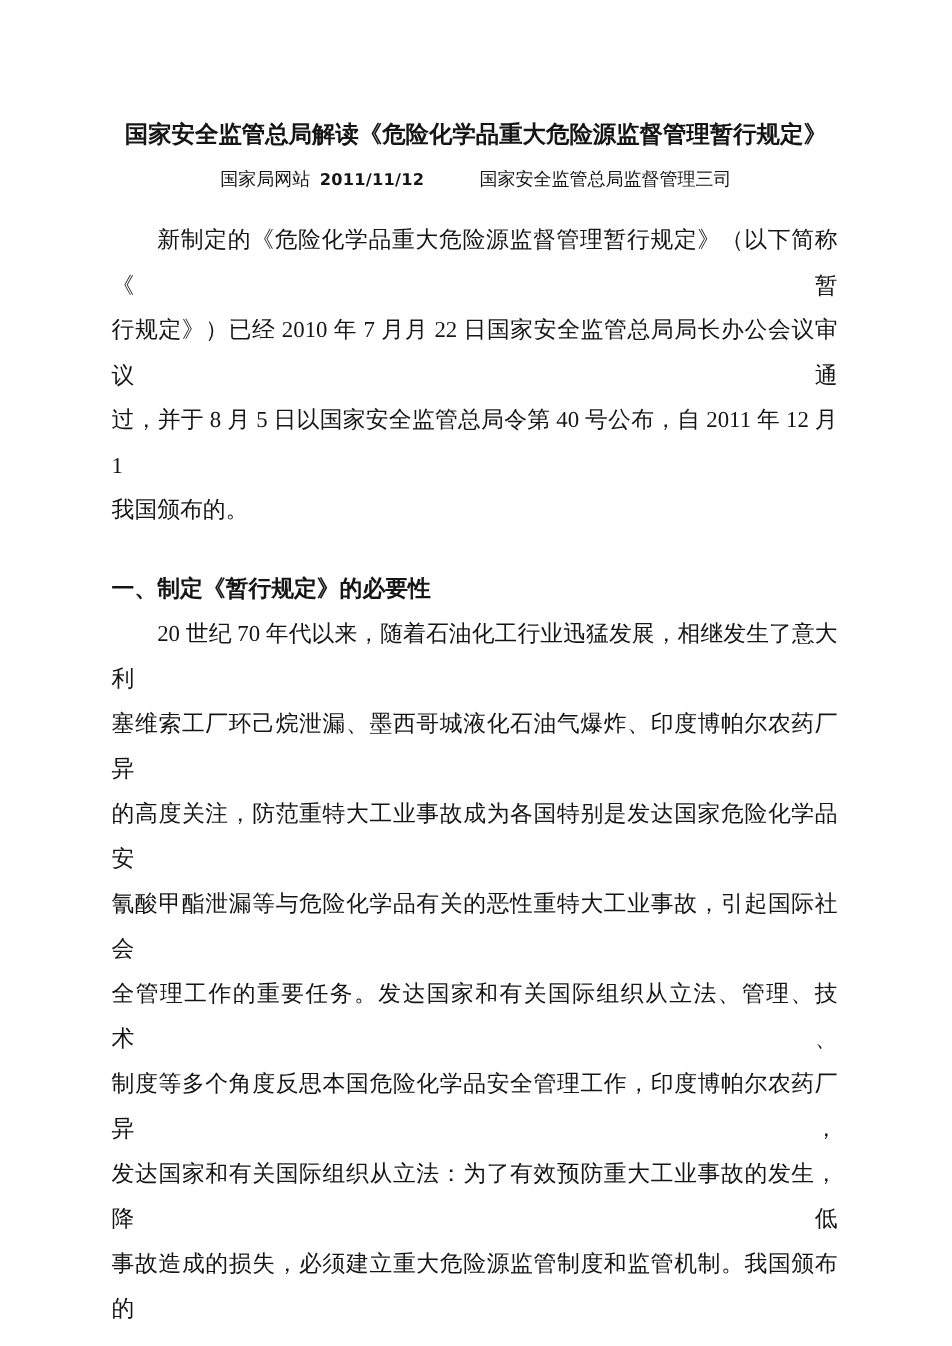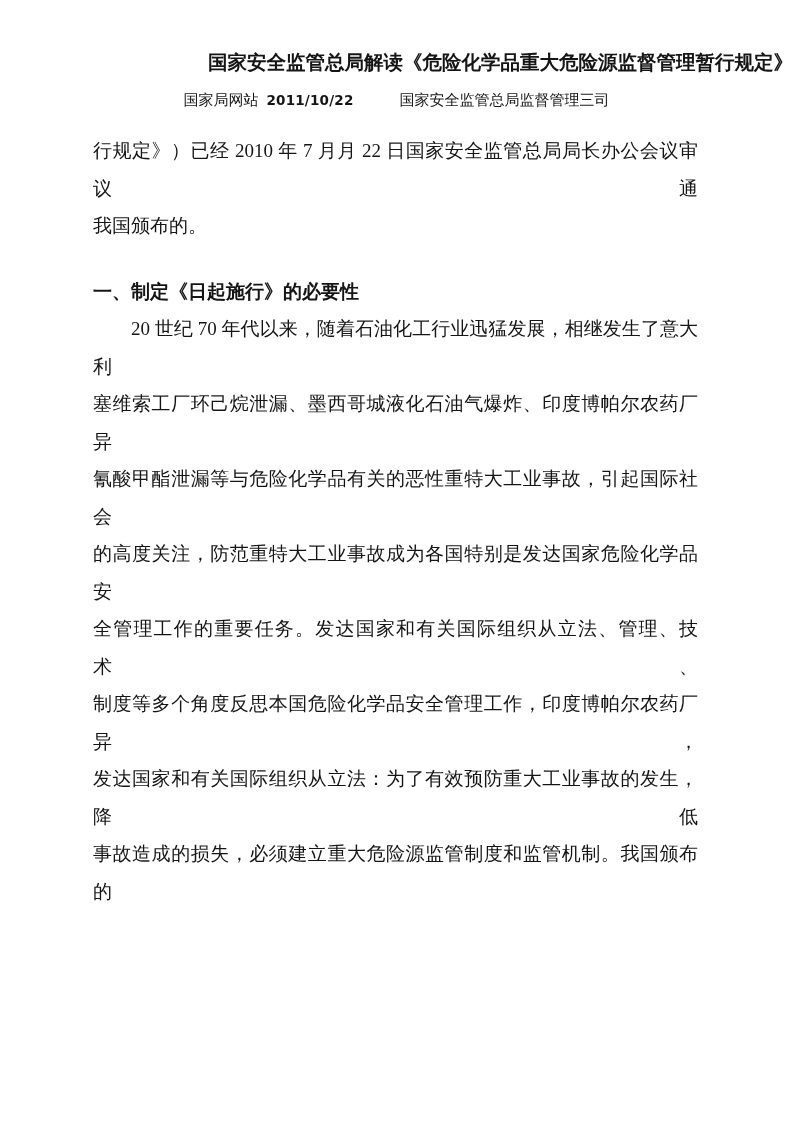--- a/index.html
+++ b/index.html
@@ -11,22 +11,22 @@
     position: relative;
     width: 793px;
     height: 1122px;
     background: #ffffff;
     overflow: hidden;
     font-family: "Liberation Serif", "DejaVu Serif", serif;
     color: #151515;
   }
   .doc-title {
     margin: 0;
-    padding-top: 50px;
-    text-align: right;
+    padding-top: 100px;
+    text-align: center;
     font-size: 19.5px;
     line-height: 26px;
     font-weight: bold;
     white-space: nowrap;
   }
   .doc-meta {
     margin-top: 14px;
     text-align: center;
     font-size: 15px;
     line-height: 20px;
@@ -69,33 +69,35 @@
     margin-top: 28px;
   }
 </style>
 </head>
 <body>
 
 <div class="page">
   <h1 class="doc-title">国家安全监管总局解读《危险化学品重大危险源监督管理暂行规定》</h1>
 
   <div class="doc-meta">
-    <span class="meta-source">国家局网站</span><span class="meta-date">2011/10/22</span><span class="meta-dept">国家安全监管总局监督管理三司</span>
+    <span class="meta-source">国家局网站</span><span class="meta-date">2011/11/12</span><span class="meta-dept">国家安全监管总局监督管理三司</span>
   </div>
 
   <div class="doc-body">
       <div class="paragraph">
+        <div class="line j ind">新制定的《危险化学品重大危险源监督管理暂行规定》（以下简称《暂</div>
         <div class="line j">行规定》）已经 2010 年 7 月月 22 日国家安全监管总局局长办公会议审议通</div>
+        <div class="line j">过，并于 8 月 5 日以国家安全监管总局令第 40 号公布，自 2011 年 12 月 1</div>
         <div class="line">我国颁布的。</div>
       </div>
-      <div class="heading">一、制定《日起施行》的必要性</div>
+      <div class="heading">一、制定《暂行规定》的必要性</div>
       <div class="paragraph">
         <div class="line j ind">20 世纪 70 年代以来，随着石油化工行业迅猛发展，相继发生了意大利</div>
         <div class="line j">塞维索工厂环己烷泄漏、墨西哥城液化石油气爆炸、印度博帕尔农药厂异</div>
+        <div class="line j">的高度关注，防范重特大工业事故成为各国特别是发达国家危险化学品安</div>
         <div class="line j">氰酸甲酯泄漏等与危险化学品有关的恶性重特大工业事故，引起国际社会</div>
-        <div class="line j">的高度关注，防范重特大工业事故成为各国特别是发达国家危险化学品安</div>
         <div class="line j">全管理工作的重要任务。发达国家和有关国际组织从立法、管理、技术、</div>
         <div class="line j">制度等多个角度反思本国危险化学品安全管理工作，印度博帕尔农药厂异，</div>
         <div class="line j">发达国家和有关国际组织从立法：为了有效预防重大工业事故的发生，降低</div>
         <div class="line j">事故造成的损失，必须建立重大危险源监管制度和监管机制。我国颁布的</div>
       </div>
     </div>
 </div>
 
 </body></html>

